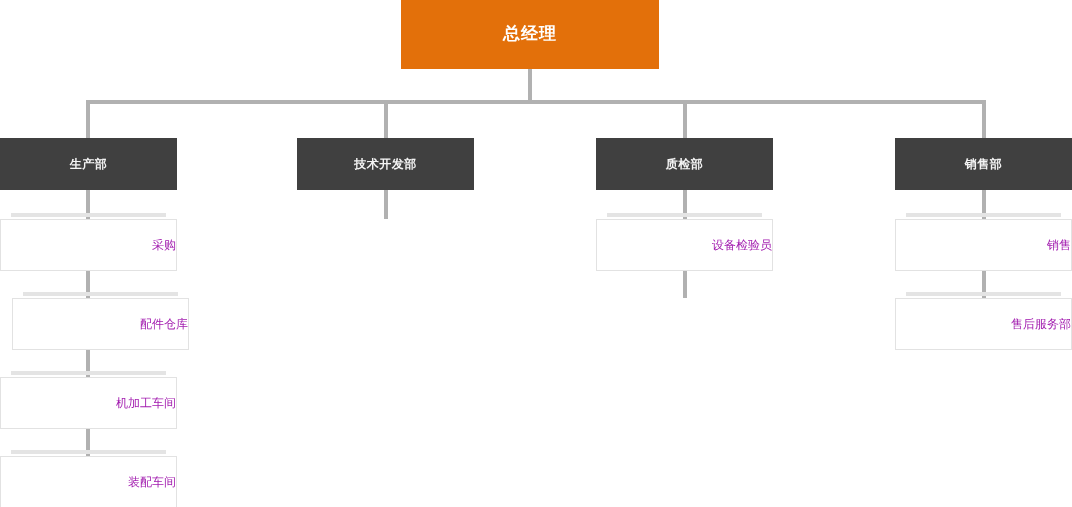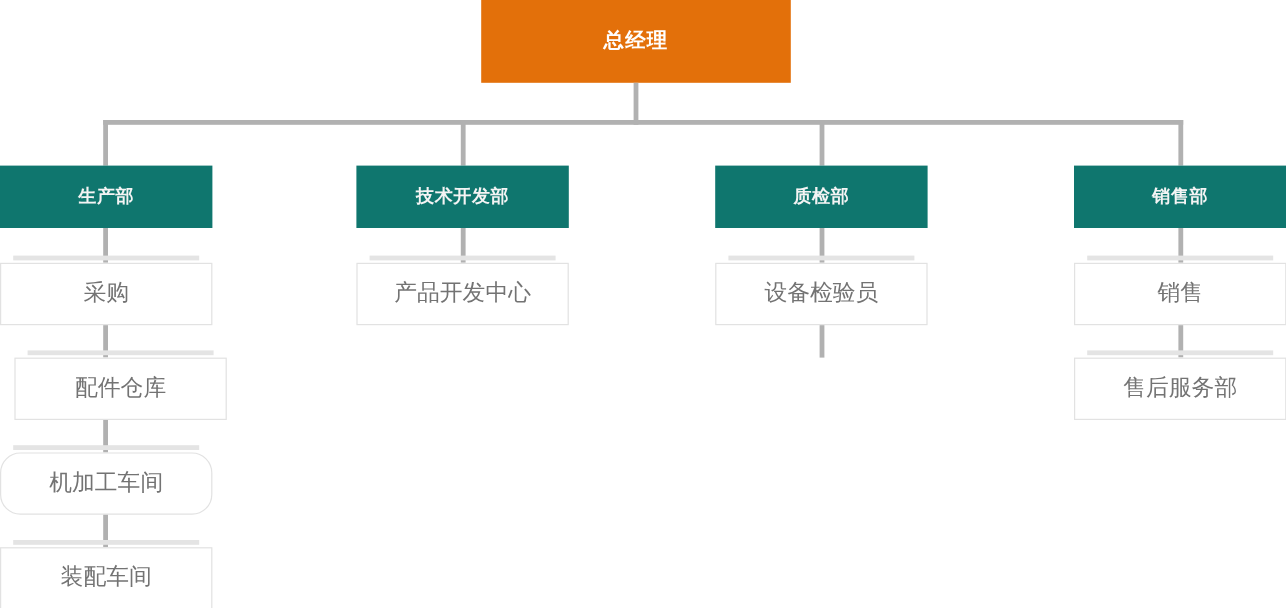--- a/index.html
+++ b/index.html
@@ -36,31 +36,32 @@
     line-height: 1.2;
   }
   .node-root {
     background: #e3700a;
     color: #ffffff;
     font-size: 17px;
     font-weight: bold;
     letter-spacing: 1px;
   }
   .node-dept {
-    background: #0f766e;
+    background: #404040;
     color: #f4f4f4;
-    font-size: 15px;
+    font-size: 12px;
     font-weight: bold;
     letter-spacing: 0.5px;
   }
   .node-sub {
     background: #ffffff;
-    color: #737373;
-    font-size: 19px;
+    color: #a21caf;
+    font-size: 12px;
     border: 1px solid #e2e2e2;
+    justify-content: flex-end;
   }
   
   .node-sub::before {
     content: "";
     position: absolute;
     left: 10px;
     right: 10px;
     top: -7px;
     height: 4px;
     background: #e4e4e4;
@@ -89,39 +90,36 @@
   <div class="node node-sub" style="left:0px; top:219px; width:177px; height:52px;">
     <span>采购</span>
   </div>
 
   <div class="conn conn-v" style="left:86px; top:271px; height:27px;"></div>
   <div class="node node-sub" style="left:12px; top:298px; width:177px; height:52px;">
     <span>配件仓库</span>
   </div>
 
   <div class="conn conn-v" style="left:86px; top:350px; height:27px;"></div>
-  <div class="node node-sub" style="left:0px; top:377px; width:177px; height:52px;border-radius:17px;">
+  <div class="node node-sub" style="left:0px; top:377px; width:177px; height:52px;">
     <span>机加工车间</span>
   </div>
 
   <div class="conn conn-v" style="left:86px; top:429px; height:27px;"></div>
   <div class="node node-sub" style="left:0px; top:456px; width:177px; height:52px;">
     <span>装配车间</span>
   </div>
 
   <div class="conn conn-v" style="left:384px; top:100px; height:38px;"></div>
 
   <div class="node node-dept" style="left:297px; top:138px; width:177px; height:52px;text-align:right;">
     <span>技术开发部</span>
   </div>
 
   <div class="conn conn-v" style="left:384px; top:190px; height:29px;"></div>
-  <div class="node node-sub" style="left:297px; top:219px; width:177px; height:52px;">
-    <span>产品开发中心</span>
-  </div>
 
   <div class="conn conn-v" style="left:683px; top:100px; height:38px;"></div>
 
   <div class="node node-dept" style="left:596px; top:138px; width:177px; height:52px;">
     <span>质检部</span>
   </div>
 
   <div class="conn conn-v" style="left:683px; top:190px; height:29px;"></div>
   <div class="node node-sub" style="left:596px; top:219px; width:177px; height:52px;">
     <span>设备检验员</span>

